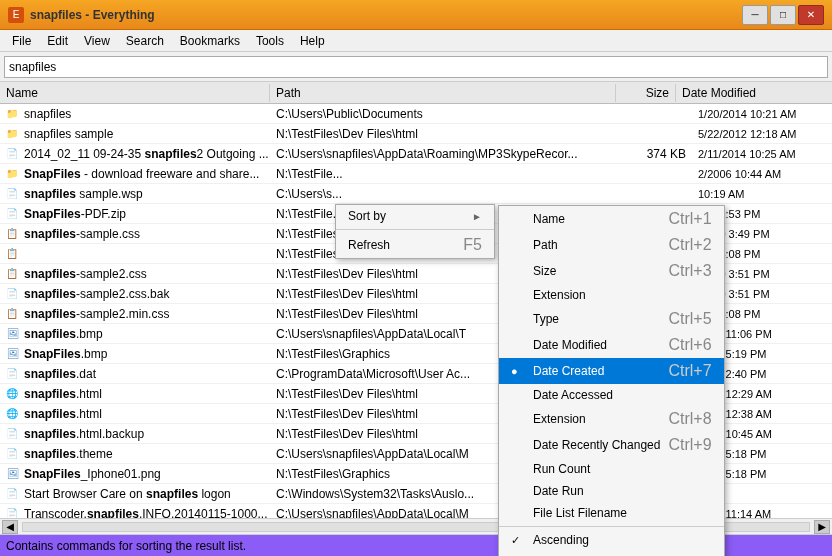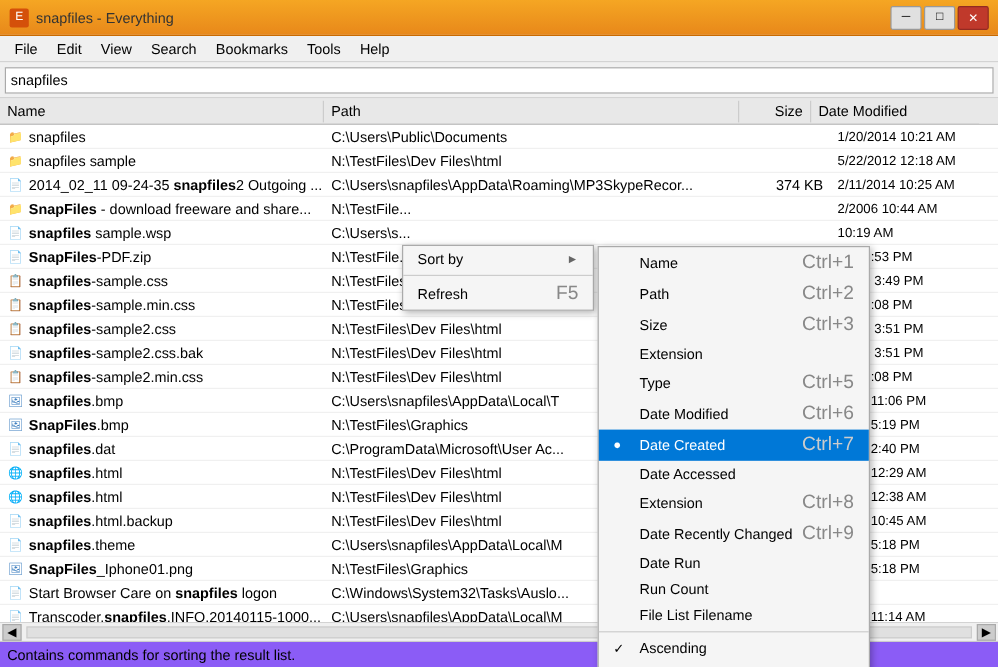--- a/index.html
+++ b/index.html
@@ -32,21 +32,21 @@
       border-radius: 2px;
       display: flex;
       align-items: center;
       justify-content: center;
       font-size: 10px;
       color: white;
     }
     .title-bar-text {
       font-size: 12px;
       color: #333;
-      font-weight: normal;
+      font-weight: bold;
     }
     .title-bar-controls {
       display: flex;
       gap: 2px;
     }
     .title-btn {
       width: 26px;
       height: 20px;
       border: 1px solid #999;
       background: #e0e0e0;
@@ -324,21 +324,20 @@
       <span class="file-icon icon-css">📋</span>
       <span><span style="font-weight:bold">snapfiles</span>-sample.css</span>
     </div>
     <div class="cell-path">N:\TestFiles\Dev Files\html</div>
     <div class="cell-size"></div>
     <div class="cell-date">/2010 3:49 PM</div>
   </div>
       <div class="file-row">
     <div class="cell-name">
       <span class="file-icon icon-css">📋</span>
-      <span><span style="font-weight:bold">snapfiles</span>-sample.min.css</span>
     </div>
     <div class="cell-path">N:\TestFiles\Dev Files\html</div>
     <div class="cell-size"></div>
     <div class="cell-date">013 5:08 PM</div>
   </div>
       <div class="file-row">
     <div class="cell-name">
       <span class="file-icon icon-css">📋</span>
       <span><span style="font-weight:bold">snapfiles</span>-sample2.css</span>
     </div>
@@ -515,26 +514,26 @@
     <span style="flex:1">Extension</span>
     <span class="ctx-shortcut">Ctrl+8</span>
   </div>
           <div class="ctx-item">
     <span class="ctx-radio"> </span>
     <span style="flex:1">Date Recently Changed</span>
     <span class="ctx-shortcut">Ctrl+9</span>
   </div>
           <div class="ctx-item">
     <span class="ctx-radio"> </span>
+    <span style="flex:1">Run Count</span>
+    <span class="ctx-shortcut"></span>
+  </div>
+          <div class="ctx-item">
+    <span class="ctx-radio"> </span>
     <span style="flex:1">Date Run</span>
-    <span class="ctx-shortcut"></span>
-  </div>
-          <div class="ctx-item">
-    <span class="ctx-radio"> </span>
-    <span style="flex:1">Run Count</span>
     <span class="ctx-shortcut"></span>
   </div>
           <div class="ctx-item">
     <span class="ctx-radio"> </span>
     <span style="flex:1">File List Filename</span>
     <span class="ctx-shortcut"></span>
   </div>
           <div class="ctx-divider"></div>
           <div class="ctx-item">
   <span class="ctx-check">✓</span>

